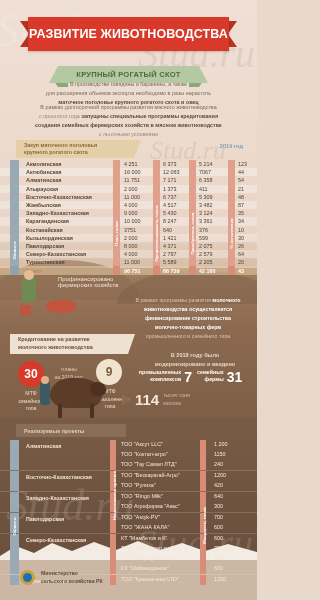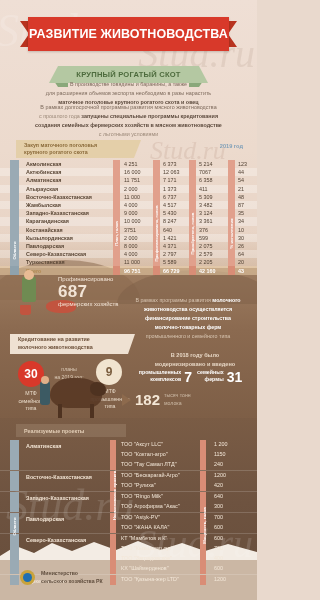--- a/index.html
+++ b/index.html
@@ -461,21 +461,20 @@
       </div>
   </div>
 
   <div class="farmer"></div>
   <div class="farmer-head"></div>
   <div class="bucket"></div>
   <div class="pig"></div>
 
   <div class="farm-stat">
     <div class="cap">Профинансировано</div>
-    <div class="big">687</div>
     <div class="sub">фермерских хозяйств</div>
   </div>
 
   <div class="mid-par">
     <span>В рамках программы развития</span>
     <b>молочного</b><br>
     <b>животноводства осуществляется</b><br>
     <b>финансирование строительства</b><br>
     <b>молочно-товарных ферм</b><br>
     <span>промышленного и семейного типа</span>
@@ -530,21 +529,21 @@
 
   <div class="cow"></div>
   <div class="cow-head"></div>
   <div class="cow-leg" style="left:58px;"></div>
   <div class="cow-leg" style="left:90px;"></div>
   <div class="person"></div>
   <div class="person-head"></div>
 
   <div class="milk-row">
     <div class="tri"></div>
-    <div class="milk-val">182</div>
+    <div class="milk-val">114</div>
     <div class="milk-lbl">
       <span>тысяч тонн</span><br>
       <span>молока</span>
     </div>
   </div>
 
   <div class="proj-head">
     <span>Реализуемые проекты</span>
   </div>
   <div class="proj-body" id="projects-body">

